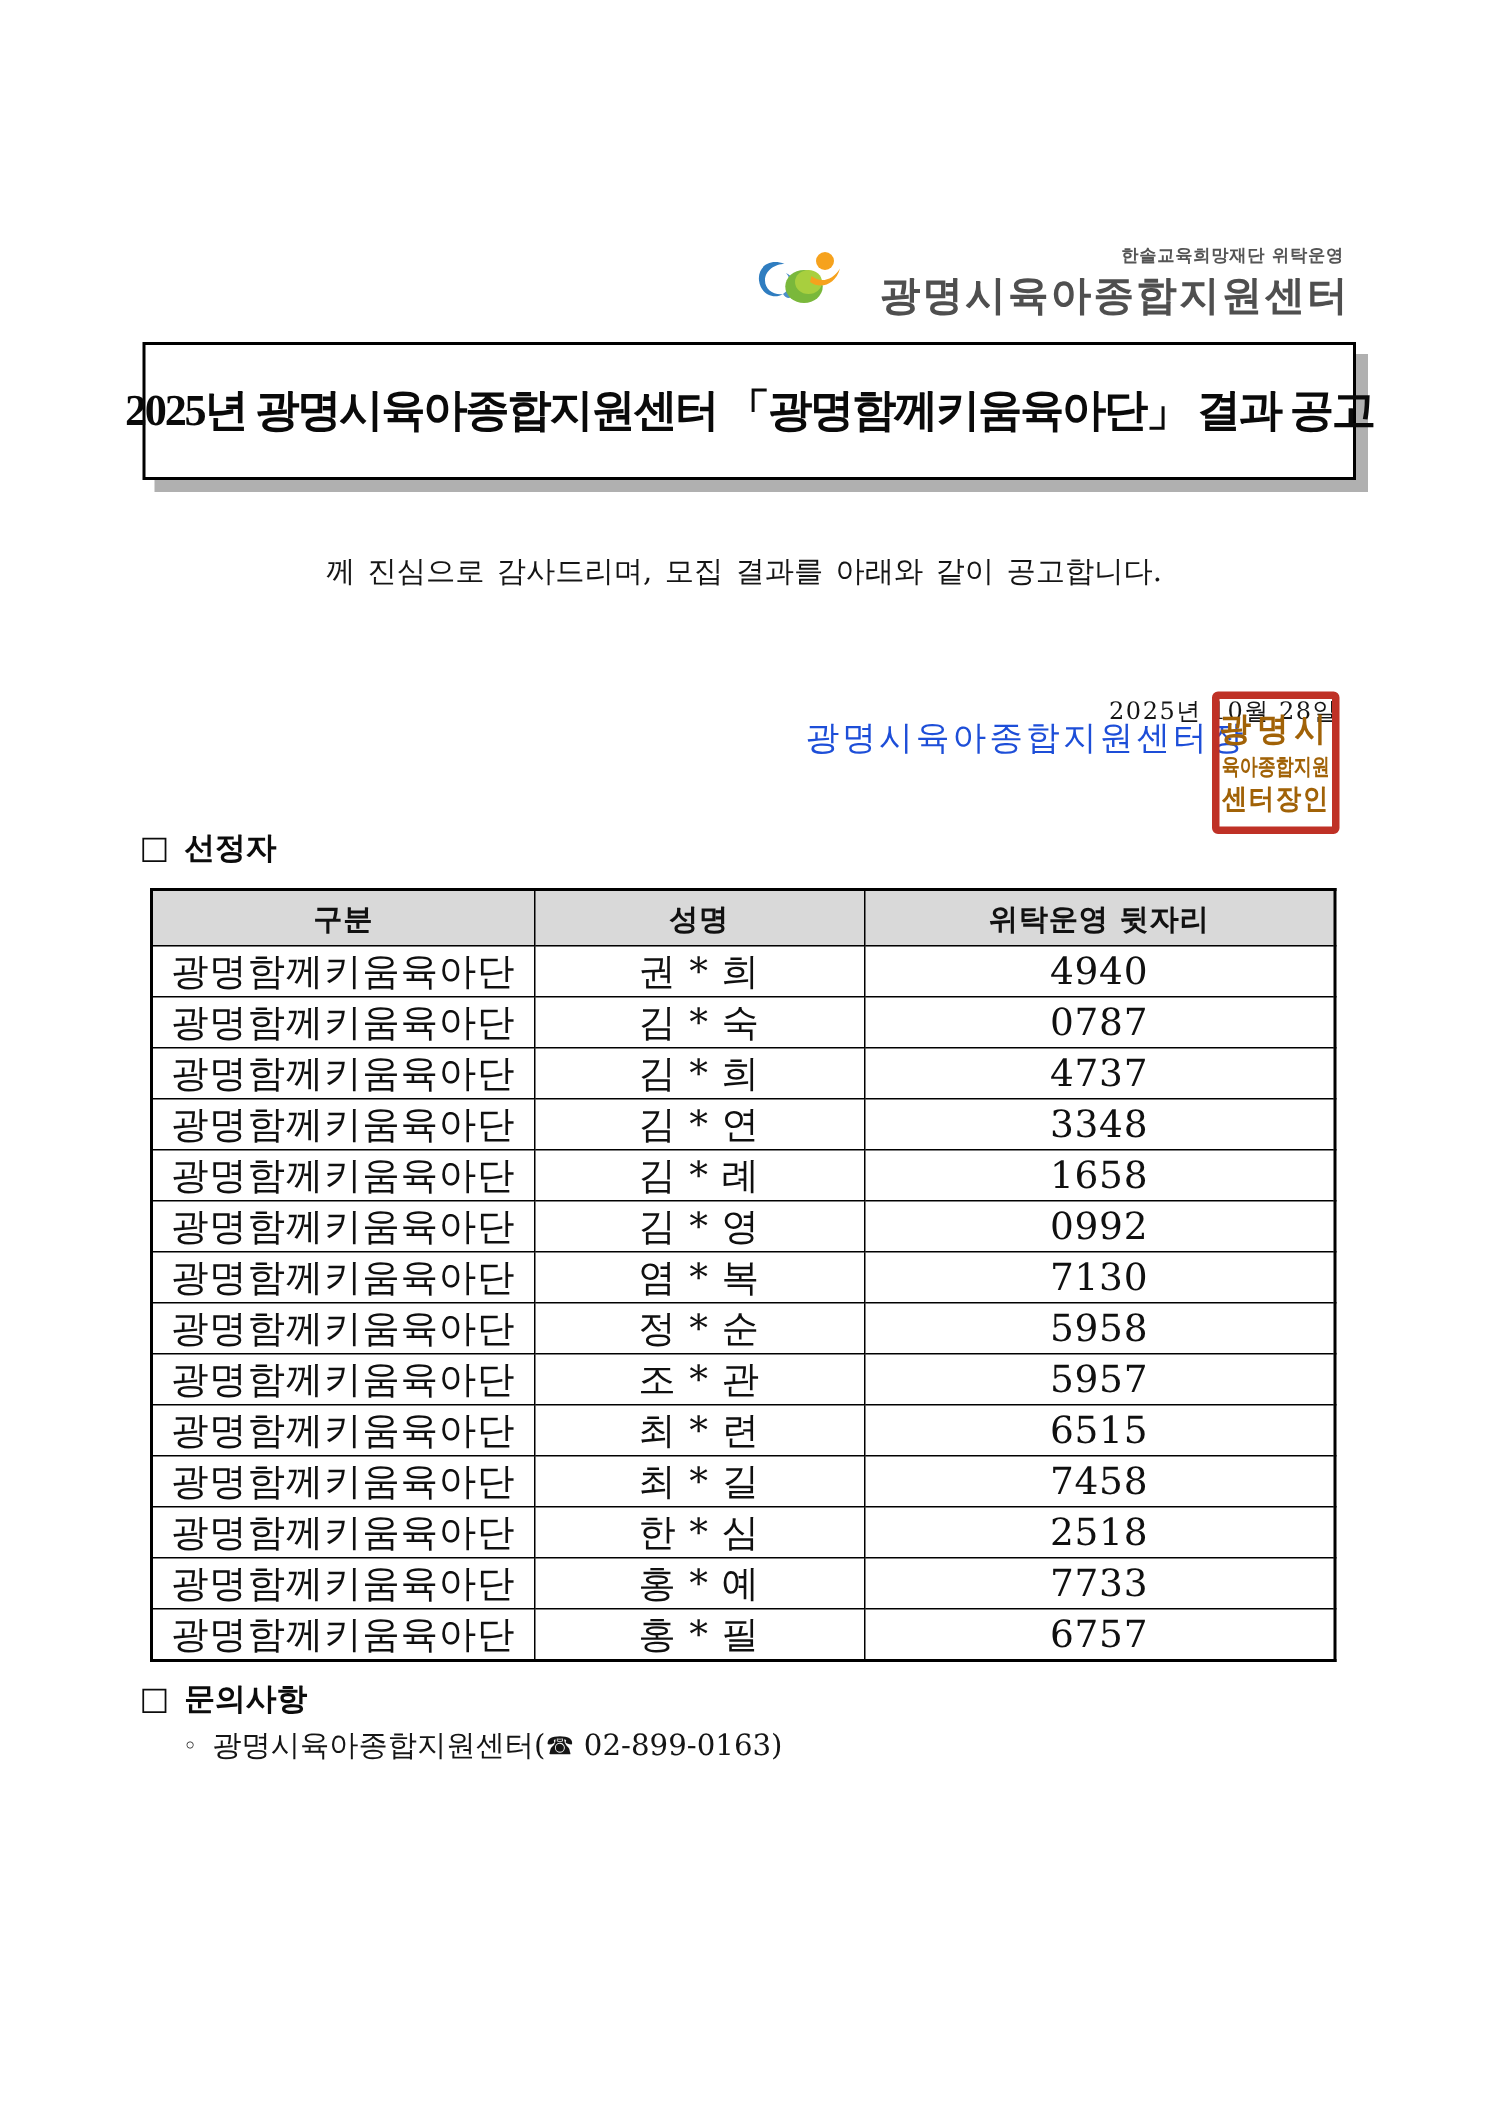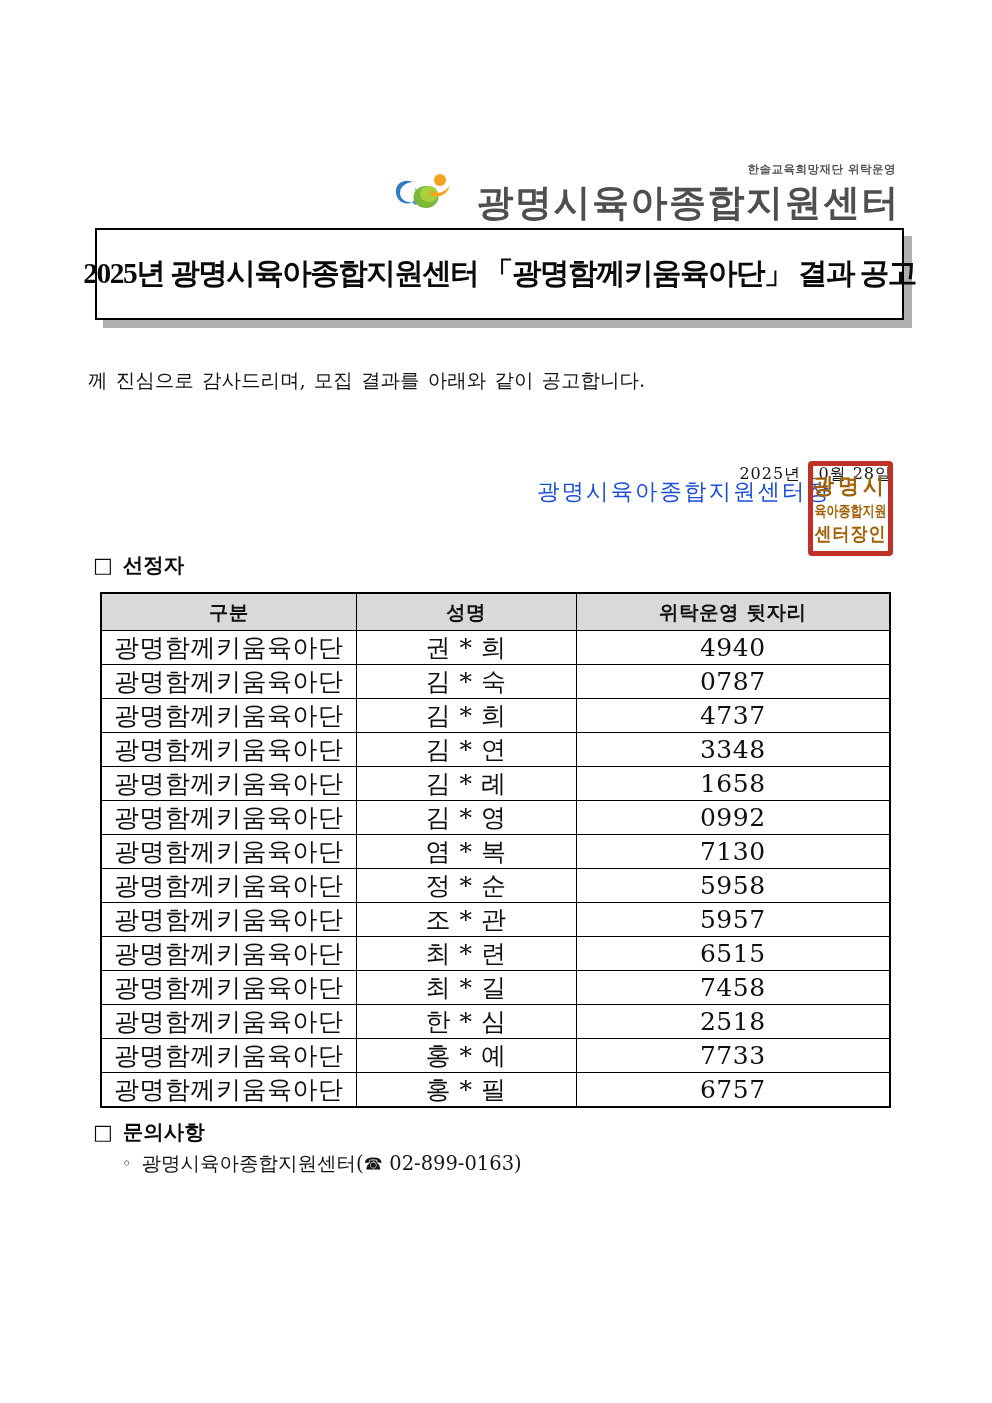--- a/index.html
+++ b/index.html
@@ -6,35 +6,35 @@
   .page {
     position:relative; width:992px; height:1403px; background:#ffffff;
     font-family:"DejaVu Serif","Liberation Serif",serif; color:#111;
     overflow:hidden;
   }
 
   
   .logo-block { position:absolute; top:162px; right:92px; display:flex; align-items:center; gap:22px; }
   .logo-texts { display:flex; flex-direction:column; align-items:flex-end; font-family:"DejaVu Sans","Liberation Sans",sans-serif; }
   .logo-small { font-size:11.5px; font-weight:bold; color:#555; letter-spacing:0.5px; margin-bottom:1px; padding-right:4px; }
-  .logo-big   { font-size:37px; font-weight:bold; color:#4f4f4f; letter-spacing:1.5px; }
+  .logo-big   { font-size:27px; font-weight:bold; color:#4f4f4f; letter-spacing:1.5px; }
 
   
   .title-box {
     position:absolute; left:95px; top:228px; width:805px; height:88px;
     border:2.5px solid #000; background:#fff;
     box-shadow:8px 8px 0 #b0b0b0;
     display:flex; align-items:center; justify-content:center;
   }
   .title-text { font-size:29.5px; font-weight:bold; letter-spacing:-1.5px; white-space:nowrap; color:#0a0a0a;font-family:Liberation Serif, serif; }
 
   
   .paragraph { position:absolute; left:88px; top:360px; width:816px; font-size:19.5px; line-height:41px; color:#151515; }
   .para-line-1 { text-align:justify; text-align-last:justify; text-indent:22px; word-spacing:4px; }
-  .para-line-2 { text-align:left; word-spacing:2px; }
+  .para-line-2 { text-align:center; word-spacing:2px; }
 
   .date-line { position:absolute; top:464px; right:100px; font-size:16px; letter-spacing:1px; color:#151515; }
   .signer-line { position:absolute; top:476px; right:161px; font-size:22.5px; font-weight:normal; letter-spacing:2px; color:#1d4ed8; }
 
   
   .stamp {
     position:absolute; left:808px; top:461px; width:85px; height:95px;
     border:5px solid #bf3126; border-radius:4px; box-sizing:border-box;
     display:flex; flex-direction:column; align-items:center; justify-content:space-evenly;
     color:#a16207; font-weight:bold; background:transparent;

